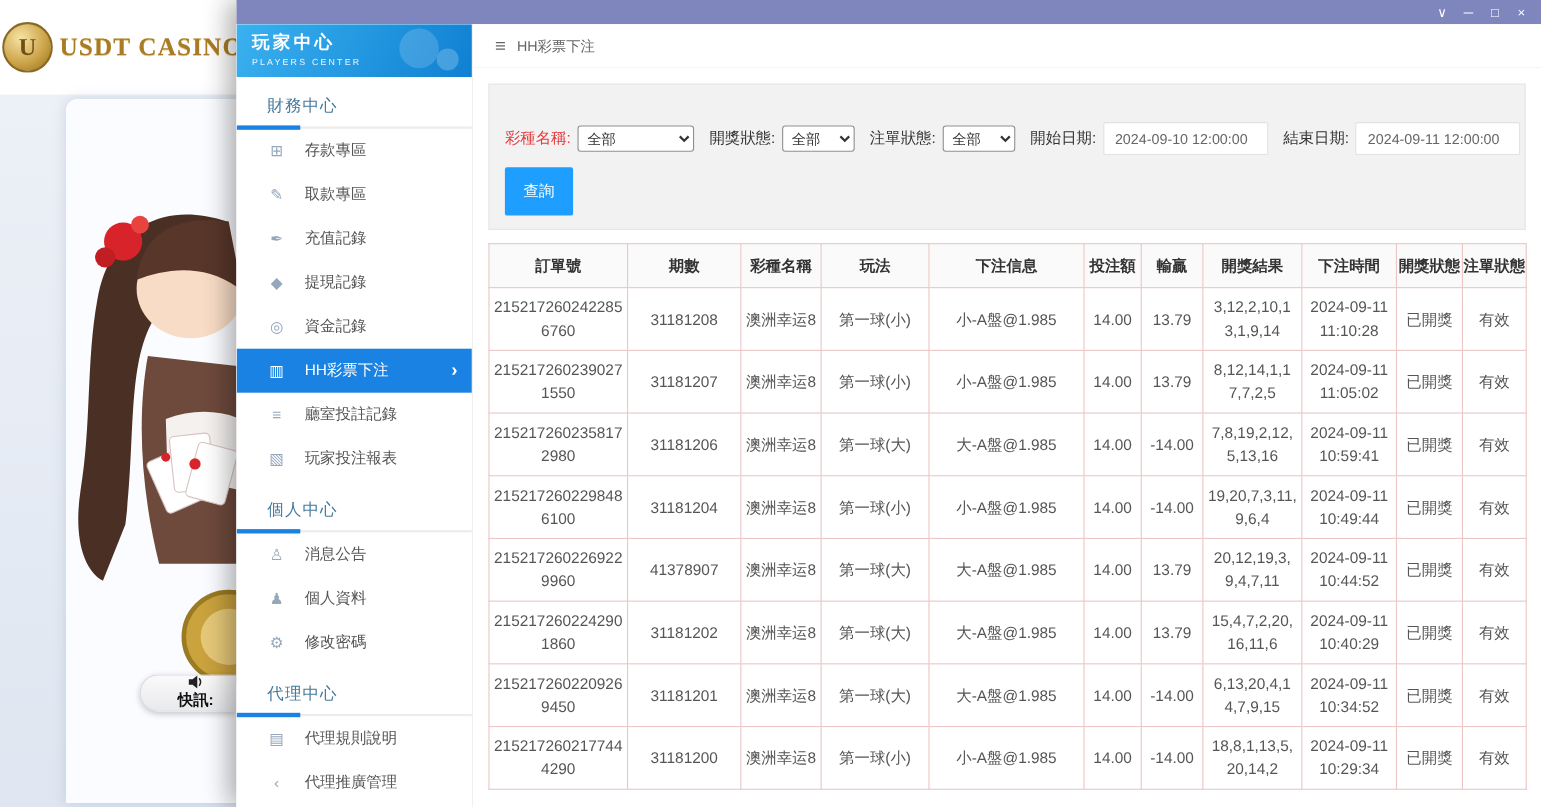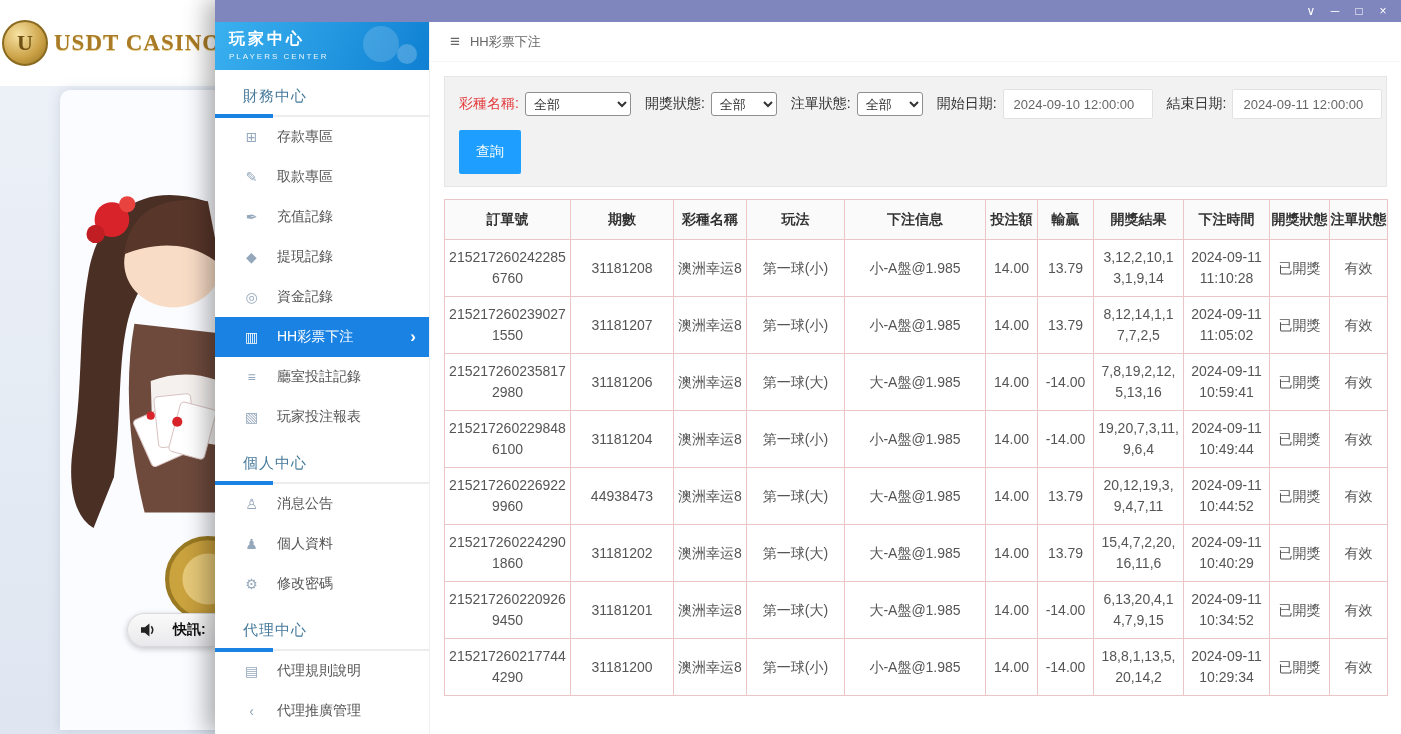--- a/index.html
+++ b/index.html
@@ -18,22 +18,22 @@
     display:flex; align-items:center; justify-content:center;
     font-family:"Liberation Serif","DejaVu Serif",serif; }
   .logo-text { font-family:Liberation Serif, serif; font-weight:bold;
     font-size:23px; letter-spacing:1px; color:#a97b26; text-shadow:0 1px 0 #e7cf8e; white-space:nowrap; }
   .bg-card { position:absolute; left:60px; top:90px; width:170px; height:640px;
     background:#fbfcff; border-radius:10px 0 0 0; box-shadow:0 0 12px rgba(110,130,160,.25); }
   .character { position:absolute; left:52px; top:140px; width:175px; height:490px; }
   .news-pill { position:absolute; left:127px; right:0; top:613px; height:34px;
     background:linear-gradient(#fafafa,#e9e9ec); border:1px solid #d9d9de; border-right:none;
     border-radius:17px 0 0 17px; box-shadow:0 2px 6px rgba(0,0,0,.22);
-    display:flex; align-items:center; gap:17px; padding-left:13px;
-    font-size:14px; font-weight:bold; color:#111; }
+    display:flex; align-items:center; gap:2px; padding-left:13px;
+    font-size:14px; font-weight:bold; color:#111;flex-direction:column; }
 
   
   .overlay { position:absolute; left:215px; top:0; width:1186px; height:734px;
     display:flex; flex-direction:column; box-shadow:-8px 0 22px rgba(0,0,0,.32); background:#fff; }
   .titlebar { height:22px; flex:0 0 22px; background:var(--titlebar,#7e86bd);
     display:flex; justify-content:flex-end; align-items:center; padding-right:6px; }
   .tb-btn { color:#fff; font-size:12px; line-height:22px; width:24px; text-align:center; cursor:pointer; }
   .overlay-body { flex:1; display:flex; min-height:0; }
 
   
@@ -60,21 +60,21 @@
   .side-item.active .chev { position:absolute; right:13px; color:#fff; font-size:17px; font-weight:bold; }
 
   
   .main { flex:1; min-width:0; background:#fff; display:flex; flex-direction:column; overflow:hidden; }
   .toolbar { height:40px; flex:0 0 40px; display:flex; align-items:center; gap:10px;
     padding-left:20px; color:#666; border-bottom:1px solid #f6f6f6; }
   .menu-icon { font-size:17px; color:#666; cursor:pointer; }
   .toolbar-title { font-size:13px; color:#666; }
 
   .filter-panel { margin:14px 14px 12px; background:#f2f2f2; border:1px solid #e6e6e6; padding:12px 14px; }
-  .filter-row { display:flex; align-items:center; }
+  .filter-row { display:flex; align-items:center;margin-top:22px; }
   .filter-group { display:flex; align-items:center; gap:6px; margin-right:14px; }
   .filter-label { font-size:14px; color:#333; white-space:nowrap; }
   .filter-label.red { color:var(--red,#e4393c); }
   select.filter-select { height:24px; min-width:66px; border:1px solid #8f8f8f; border-radius:3px;
     background:#fff; font-size:13px; color:#333; padding:0 4px; }
   select.filter-select.wide { min-width:106px; }
   input.filter-input { height:30px; width:150px; border:1px solid #e2e2e2; border-radius:2px;
     background:#fff; font-size:13px; color:#666; padding:0 10px; }
   .search-btn { margin-top:11px; height:44px; padding:0 17px; background:var(--button,#1e9fff);
     color:#fff; border:none; border-radius:2px; font-size:14px; cursor:pointer; display:block; }
@@ -317,21 +317,21 @@
                 <td>小-A盤@1.985</td>
                 <td>14.00</td>
                 <td>-14.00</td>
                 <td>19,20,7,3,11,9,6,4</td>
                 <td>2024-09-11 10:49:44</td>
                 <td>已開獎</td>
                 <td>有效</td>
               </tr>
               <tr>
                 <td>2152172602269229960</td>
-                <td>44938473</td>
+                <td>41378907</td>
                 <td>澳洲幸运8</td>
                 <td>第一球(大)</td>
                 <td>大-A盤@1.985</td>
                 <td>14.00</td>
                 <td>13.79</td>
                 <td>20,12,19,3,9,4,7,11</td>
                 <td>2024-09-11 10:44:52</td>
                 <td>已開獎</td>
                 <td>有效</td>
               </tr>

